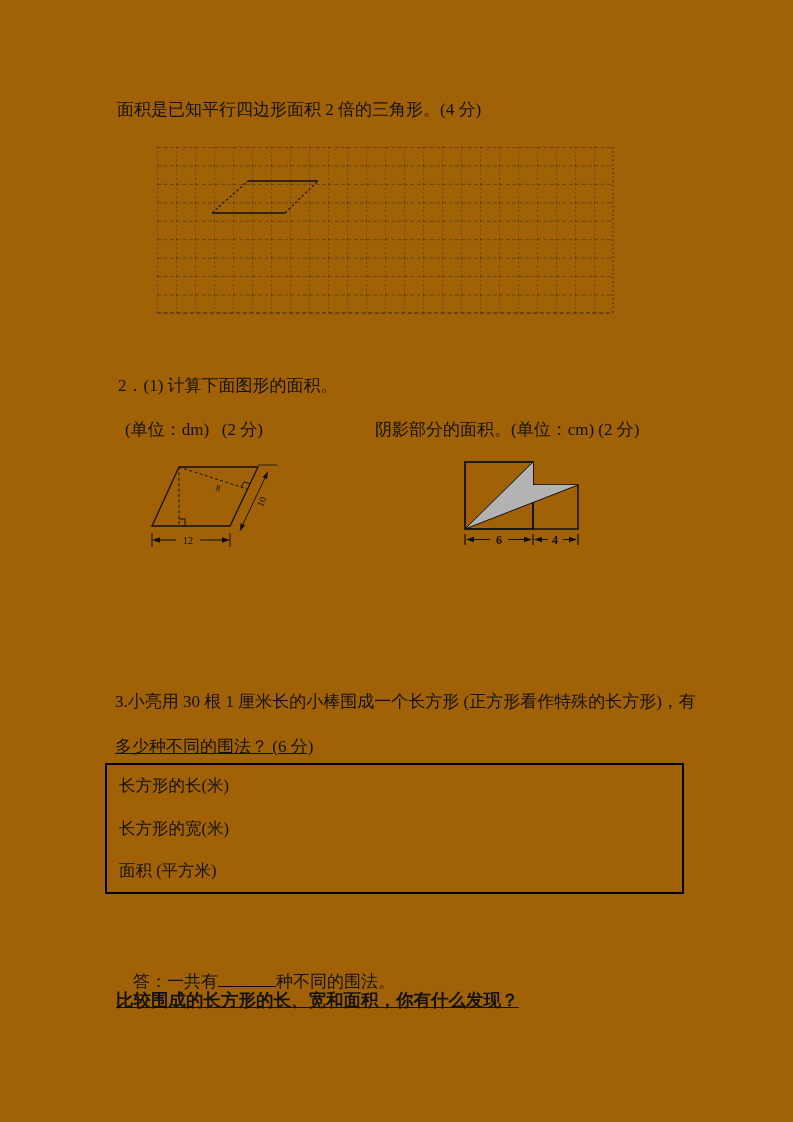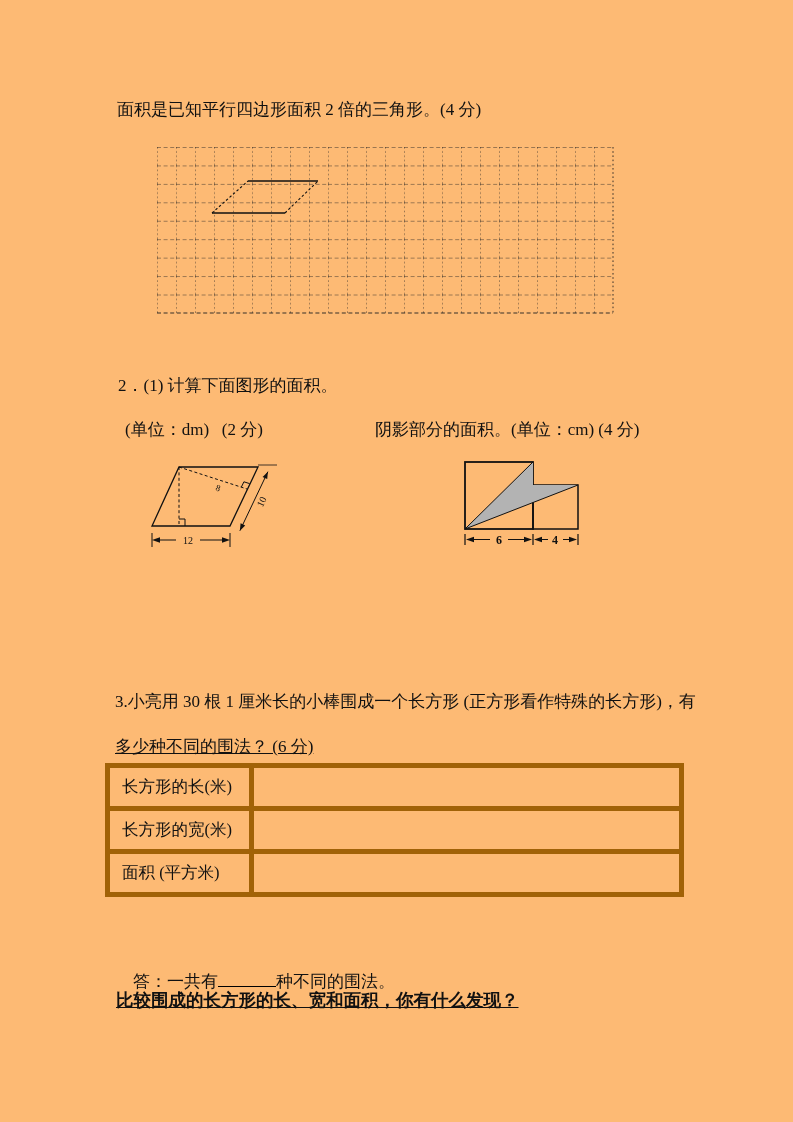--- a/index.html
+++ b/index.html
@@ -1,19 +1,19 @@
 <!DOCTYPE html>
 <html><head>
 <meta charset="utf-8">
 <style>
   html,body{margin:0;padding:0;background:#fff;}
   #page{
     position:relative;
     width:793px;height:1122px;
-    background:#fdba74;
+    background:#a16207;
     font-family:"Liberation Serif","DejaVu Serif",serif;
     color:#111;
     overflow:hidden;
   }
   .tline{
     position:absolute;
     font-size:17px;
     line-height:24px;
     white-space:pre;
     color:#111;
@@ -32,21 +32,21 @@
   }
   
   .wtable{
     position:absolute;
     left:105px;top:763px;
     width:579px;height:130px;
     border-collapse:collapse;
     table-layout:fixed;
   }
   .wtable td{
-    border:5px solid #a16207;
+    border:1px solid #a16207;
     font-size:16.5px;
     padding:0 0 0 12px;
     vertical-align:middle;
   }
   .wtable{border:2px solid #000;}
   .wtable td.lbl{width:127px;}
   .wtable tr{height:43px;}
   svg{position:absolute;overflow:visible;}
   svg text{font-family:"Liberation Serif","DejaVu Serif",serif;fill:#111;}
 </style>
@@ -69,21 +69,21 @@
     <path d="M456 0 V166" stroke="#222" stroke-width="0.9" stroke-dasharray="1.6 2.6" fill="none"></path>
 
     <path d="M91 34 H161" stroke="#111" stroke-width="1.4" fill="none"></path>
     <path d="M55 66 H128" stroke="#111" stroke-width="1.4" fill="none"></path>
     <path d="M55 66 L91 34" stroke="#111" stroke-width="1.1" stroke-dasharray="2.5 2.2" fill="none"></path>
     <path d="M128 66 L161 34" stroke="#111" stroke-width="1.1" stroke-dasharray="2.5 2.2" fill="none"></path>
   </svg>
 
   <div class="tline" style="left:118px;top:374px;">2．(1) 计算下面图形的面积。</div>
   <div class="tline" style="left:125px;top:418px;text-align:center;">(单位：dm)   (2 分)</div>
-  <div class="tline" style="left:375px;top:418px;">阴影部分的面积。(单位：cm) (4 分)</div>
+  <div class="tline" style="left:375px;top:418px;">阴影部分的面积。(单位：cm) (2 分)</div>
 
   <svg style="left:140px;top:452px;" width="180" height="100" viewBox="0 0 180 100">
 
     <path d="M39 15 L118 15 L90 74 L12 74 Z" stroke="#111" stroke-width="1.3" fill="none"></path>
 
     <path d="M39 15 V74" stroke="#111" stroke-width="1" stroke-dasharray="3 2.4" fill="none"></path>
     <path d="M39 67 H45 V74" stroke="#111" stroke-width="1" fill="none"></path>
 
     <path d="M39 15 L107 37" stroke="#111" stroke-width="1" stroke-dasharray="3 2.4" fill="none"></path>
     <path d="M109.6 31.6 L103.9 29.8 L101.3 35.2" stroke="#111" stroke-width="1" fill="none"></path>

